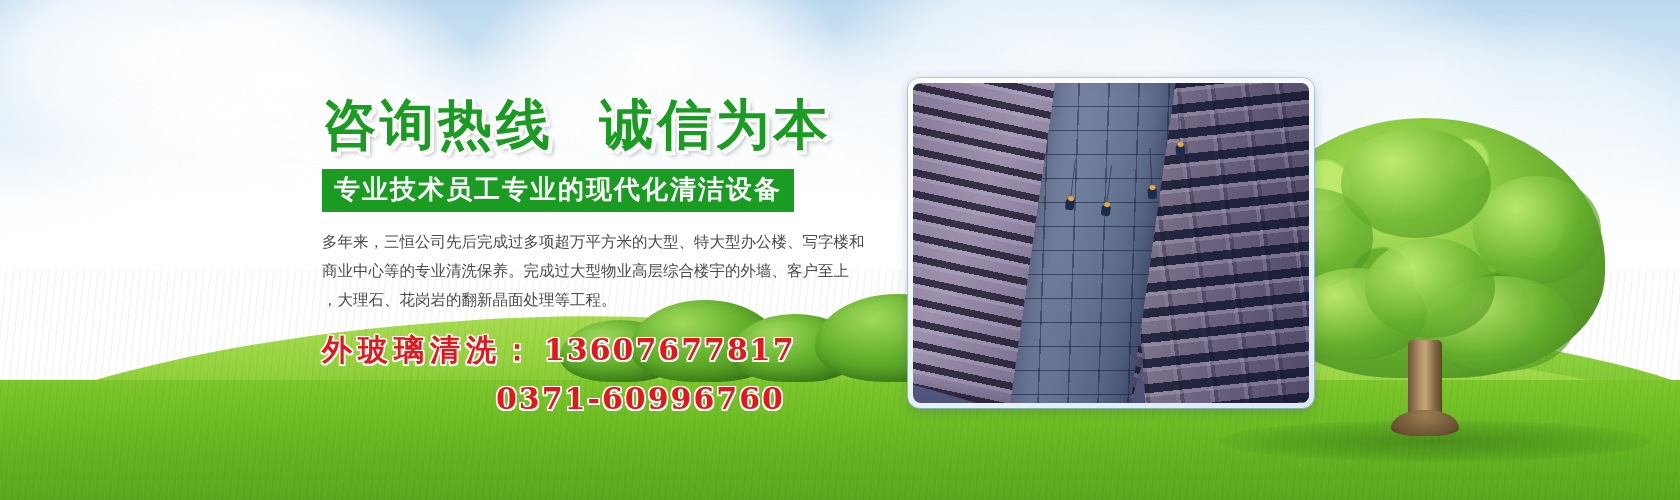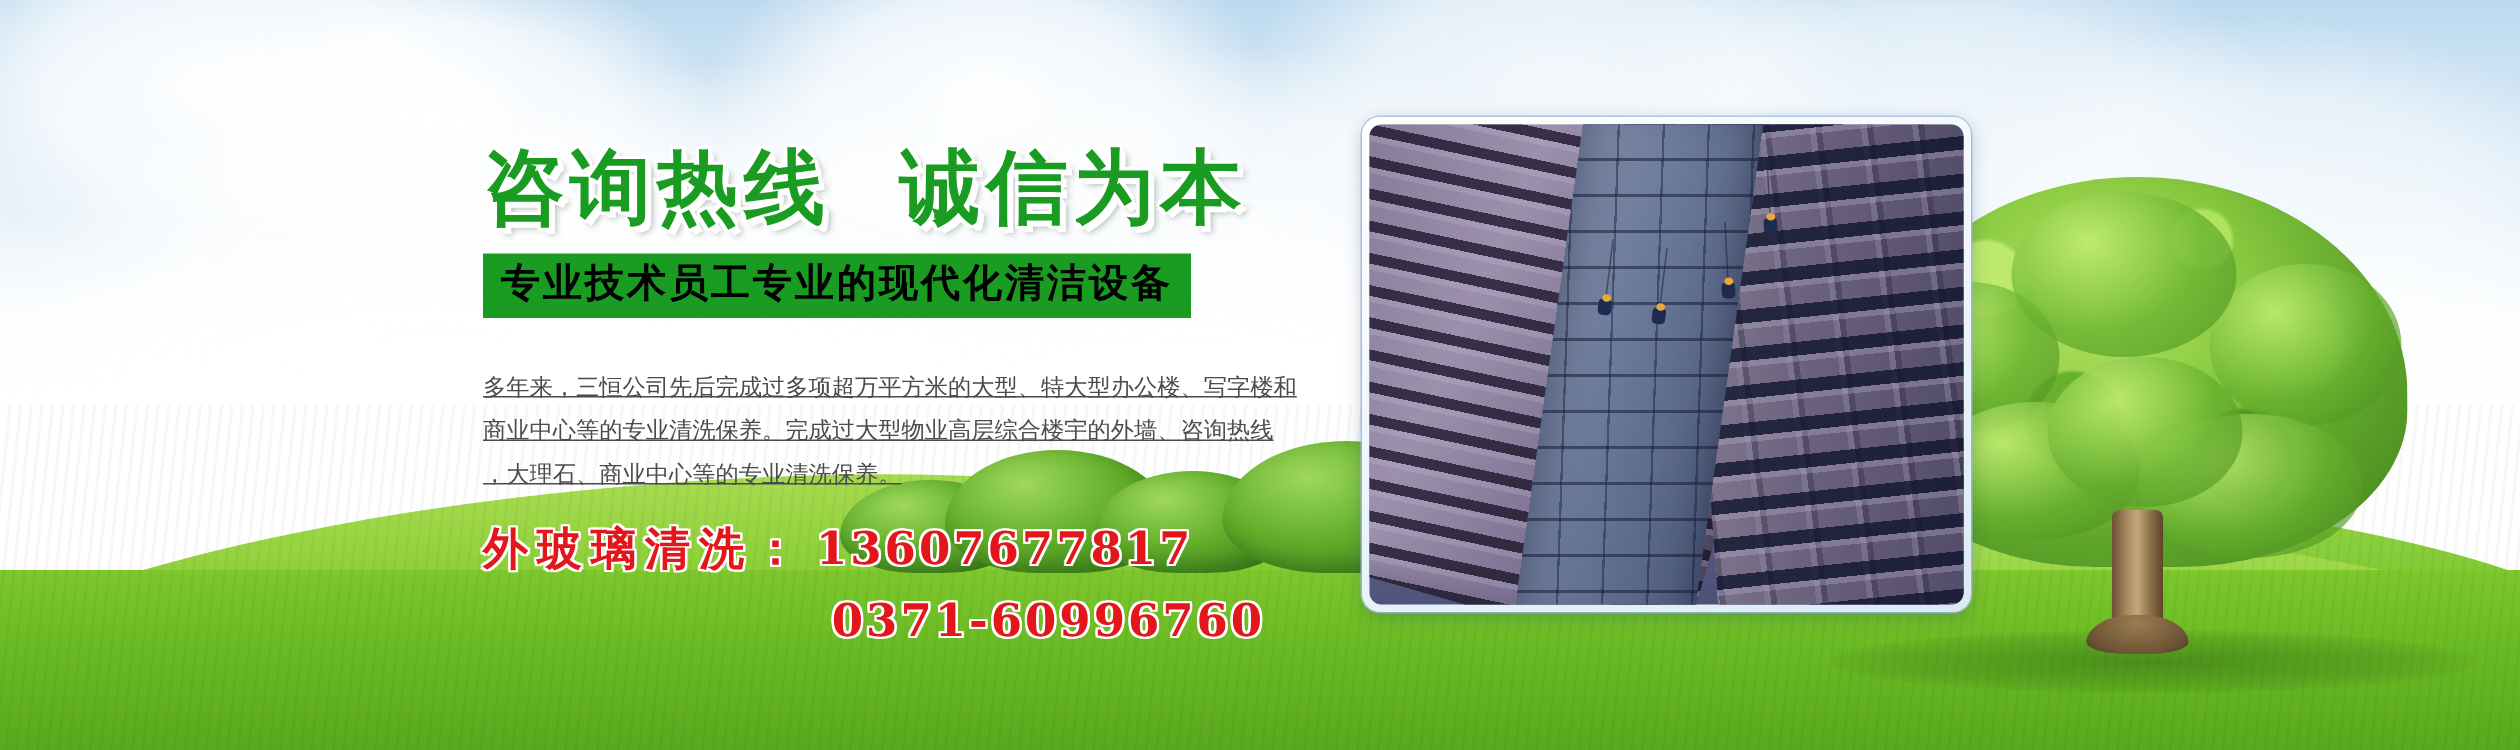--- a/index.html
+++ b/index.html
@@ -190,49 +190,48 @@
     color:#1a9c22; line-height:1.06; white-space:pre;
     text-shadow:
       2px 0 0 #fff, -2px 0 0 #fff, 0 2px 0 #fff, 0 -2px 0 #fff,
       2px 2px 0 #fff, -2px 2px 0 #fff, 2px -2px 0 #fff, -2px -2px 0 #fff,
       3px 3px 0 #fff, 4px 4px 0 #fff,
       5px 5px 4px rgba(90,110,90,.45);
   }
 
   .subbar {
     display:inline-block; margin-top:16px;
-    background:#1a9c22; color:#000000;
+    background:#1a9c22; color:#ffffff;
     padding:6px 12px 8px 12px;
     font-family:"DejaVu Sans","Liberation Sans",sans-serif;
     font-size:26px; font-weight:bold; letter-spacing:2px; line-height:1.12;
     white-space:nowrap;
   }
 
   .para {
-    margin-top:32px; width:562px;
+    margin-top:16px; width:562px;
     color:#4b4b4b; font-size:15.5px; line-height:1.85;
     font-family:"DejaVu Sans","Liberation Sans",sans-serif;
     text-align:justify;
-    text-decoration:underline;
   }
   .para p { margin:0; }
 
   .hotline {
     margin-top:16px;
     font-family:"DejaVu Serif","Liberation Serif",serif;
     font-weight:bold; color:#e3161c; letter-spacing:3px;
     text-shadow:1.5px 0 0 #fff,-1.5px 0 0 #fff,0 1.5px 0 #fff,0 -1.5px 0 #fff,
                 1.5px 1.5px 0 #fff,-1.5px 1.5px 0 #fff,1.5px -1.5px 0 #fff,-1.5px -1.5px 0 #fff;
   }
   .hotline-row1 { font-size:30px; white-space:nowrap; }
   .hotline-label { letter-spacing:6px; }
   .hotline-num { letter-spacing:2px; margin-left:6px;margin-top:44px; }
   .hotline-row2 {
     font-size:30px; margin-top:10px; margin-left:174px;
-    letter-spacing:2px; white-space:nowrap;text-align:center;
+    letter-spacing:2px; white-space:nowrap;
   }
 </style>
 </head>
 <body>
 
 <div class="banner">
 
   <div class="sky">
     <div class="cloud c1"></div>
     <div class="cloud c2"></div>
@@ -314,22 +313,22 @@
   </div>
 
   <div class="copy">
 
     <div class="headline">咨询热线  诚信为本</div>
 
     <div class="subbar">专业技术员工专业的现代化清洁设备</div>
 
     <div class="para">
       <p>多年来，三恒公司先后完成过多项超万平方米的大型、特大型办公楼、写字楼和</p>
-      <p>商业中心等的专业清洗保养。完成过大型物业高层综合楼宇的外墙、咨询热线</p>
-      <p>，大理石、商业中心等的专业清洗保养。</p>
+      <p>商业中心等的专业清洗保养。完成过大型物业高层综合楼宇的外墙、客户至上</p>
+      <p>，大理石、花岗岩的翻新晶面处理等工程。</p>
     </div>
 
     <div class="hotline">
       <div class="hotline-row1">
         <span class="hotline-label">外玻璃清洗：</span><span class="hotline-num">13607677817</span>
       </div>
       <div class="hotline-row2">0371-60996760</div>
     </div>
 
   </div>

